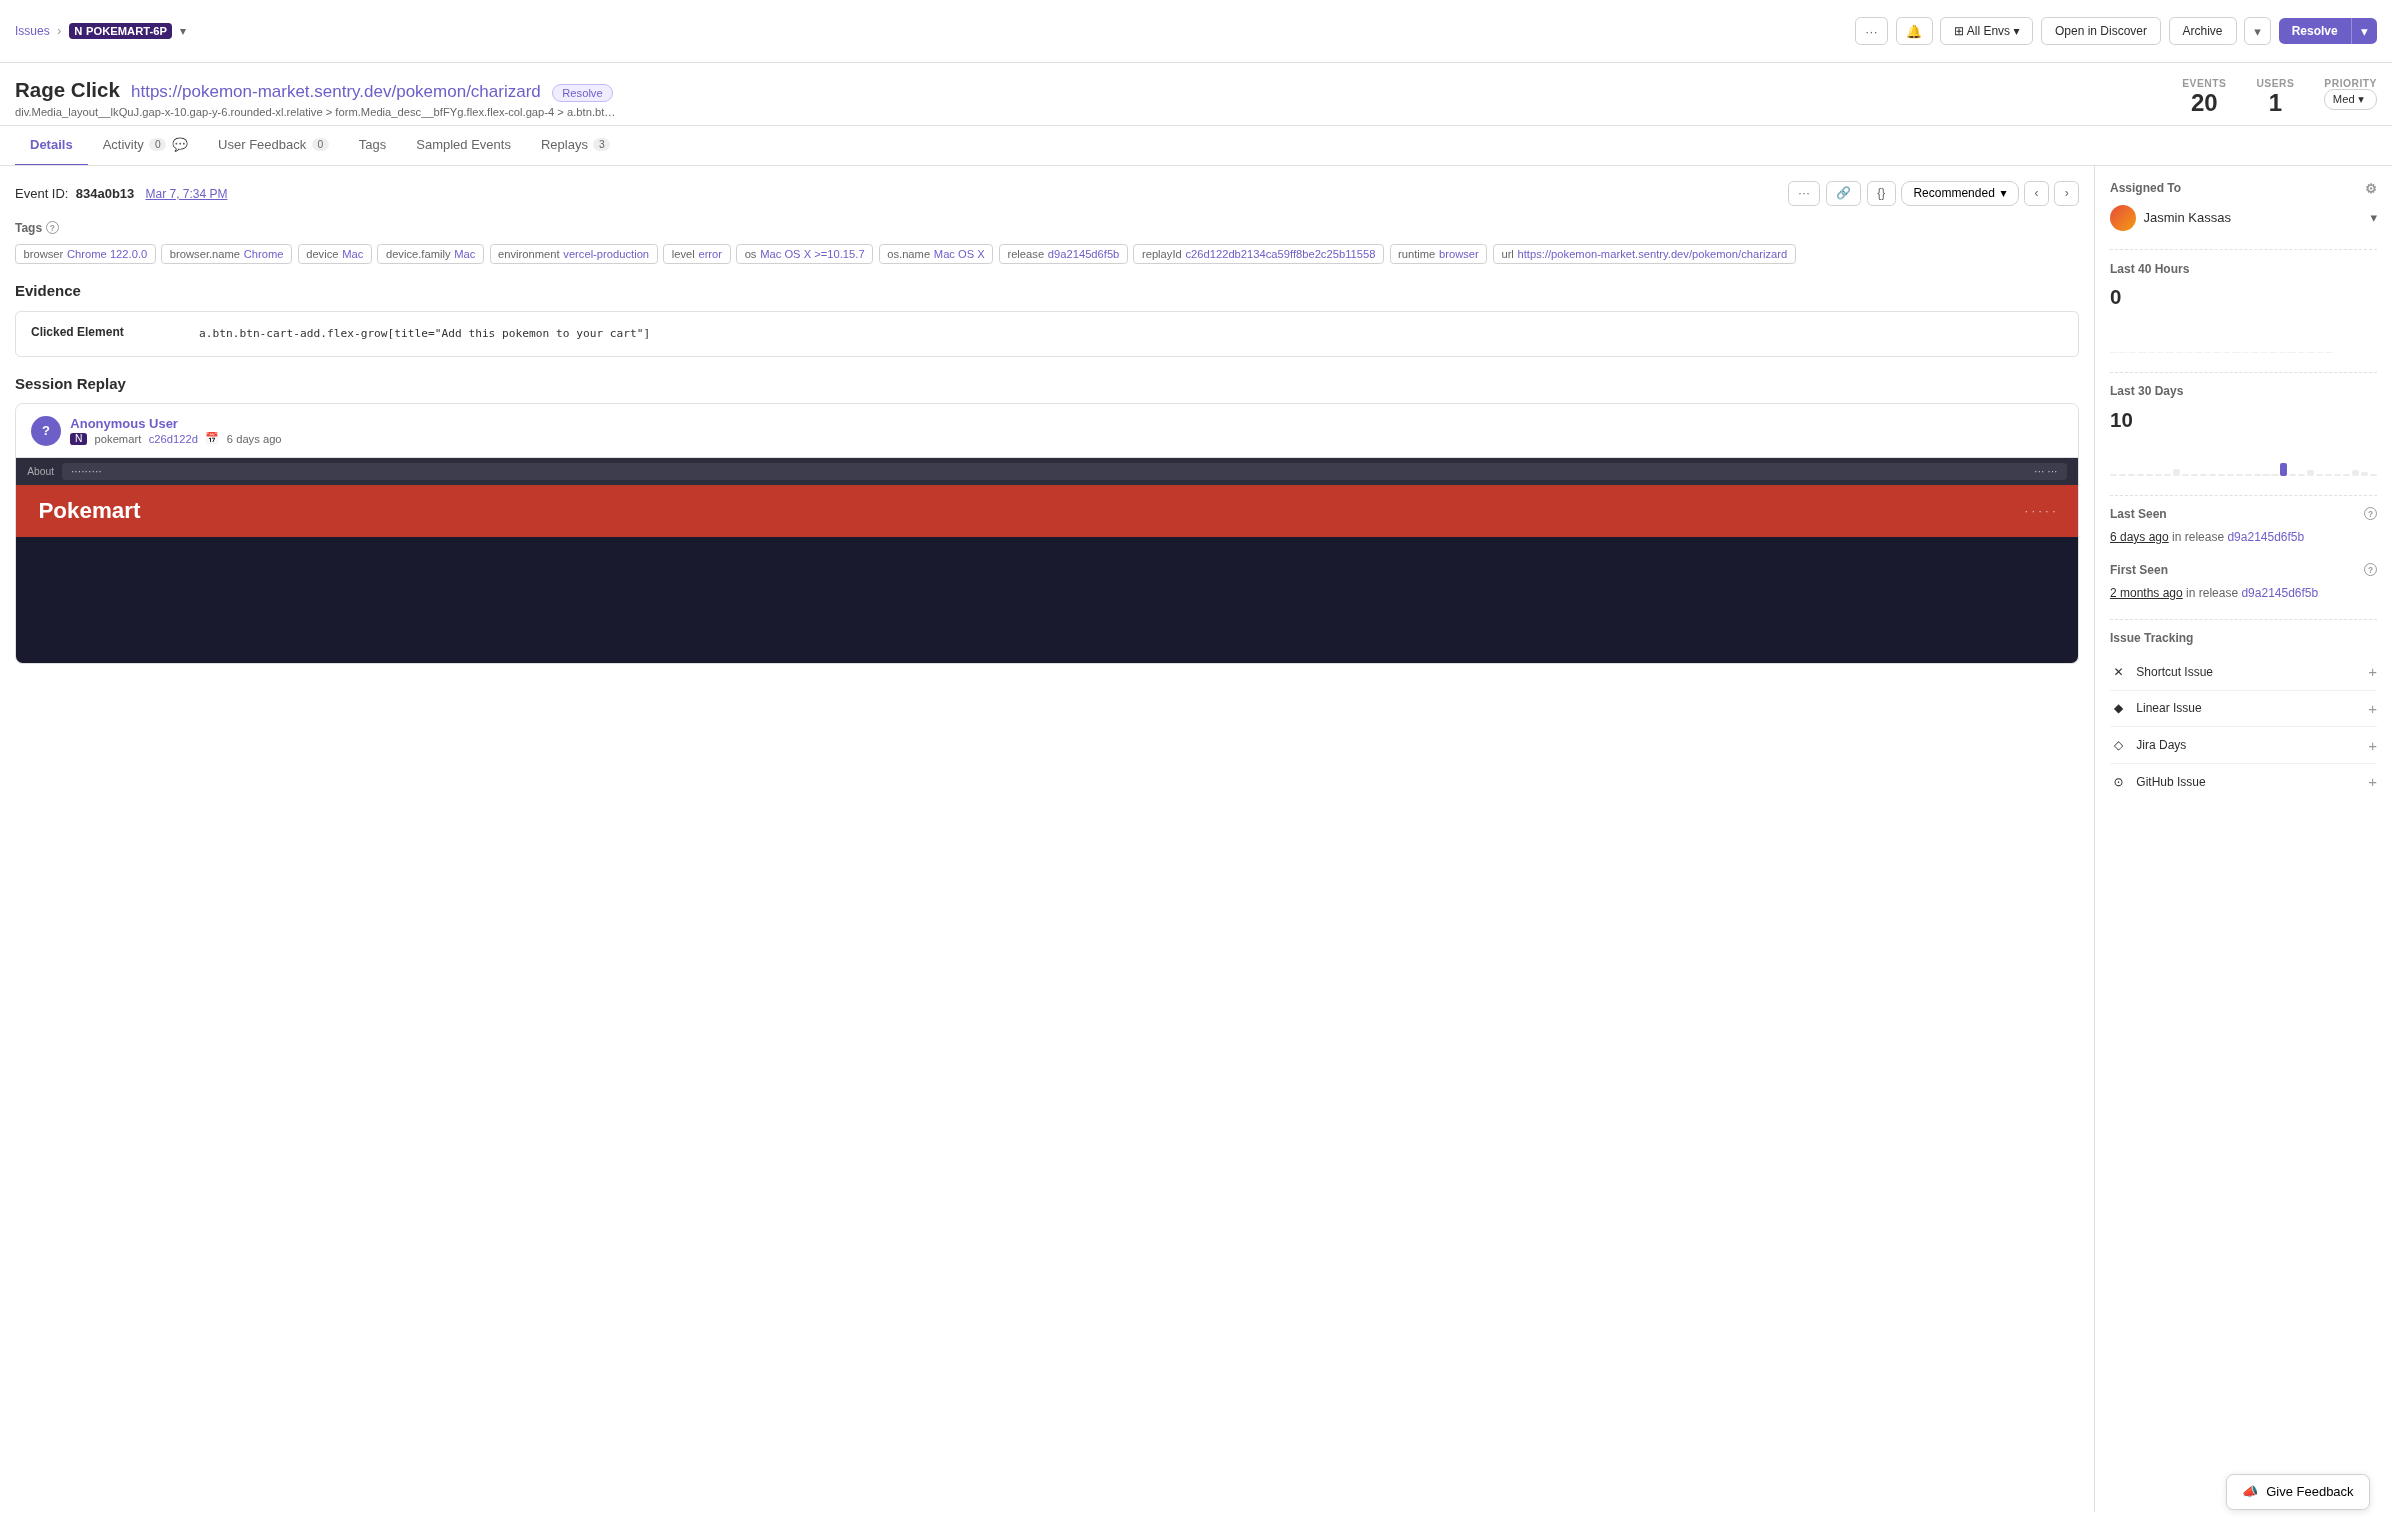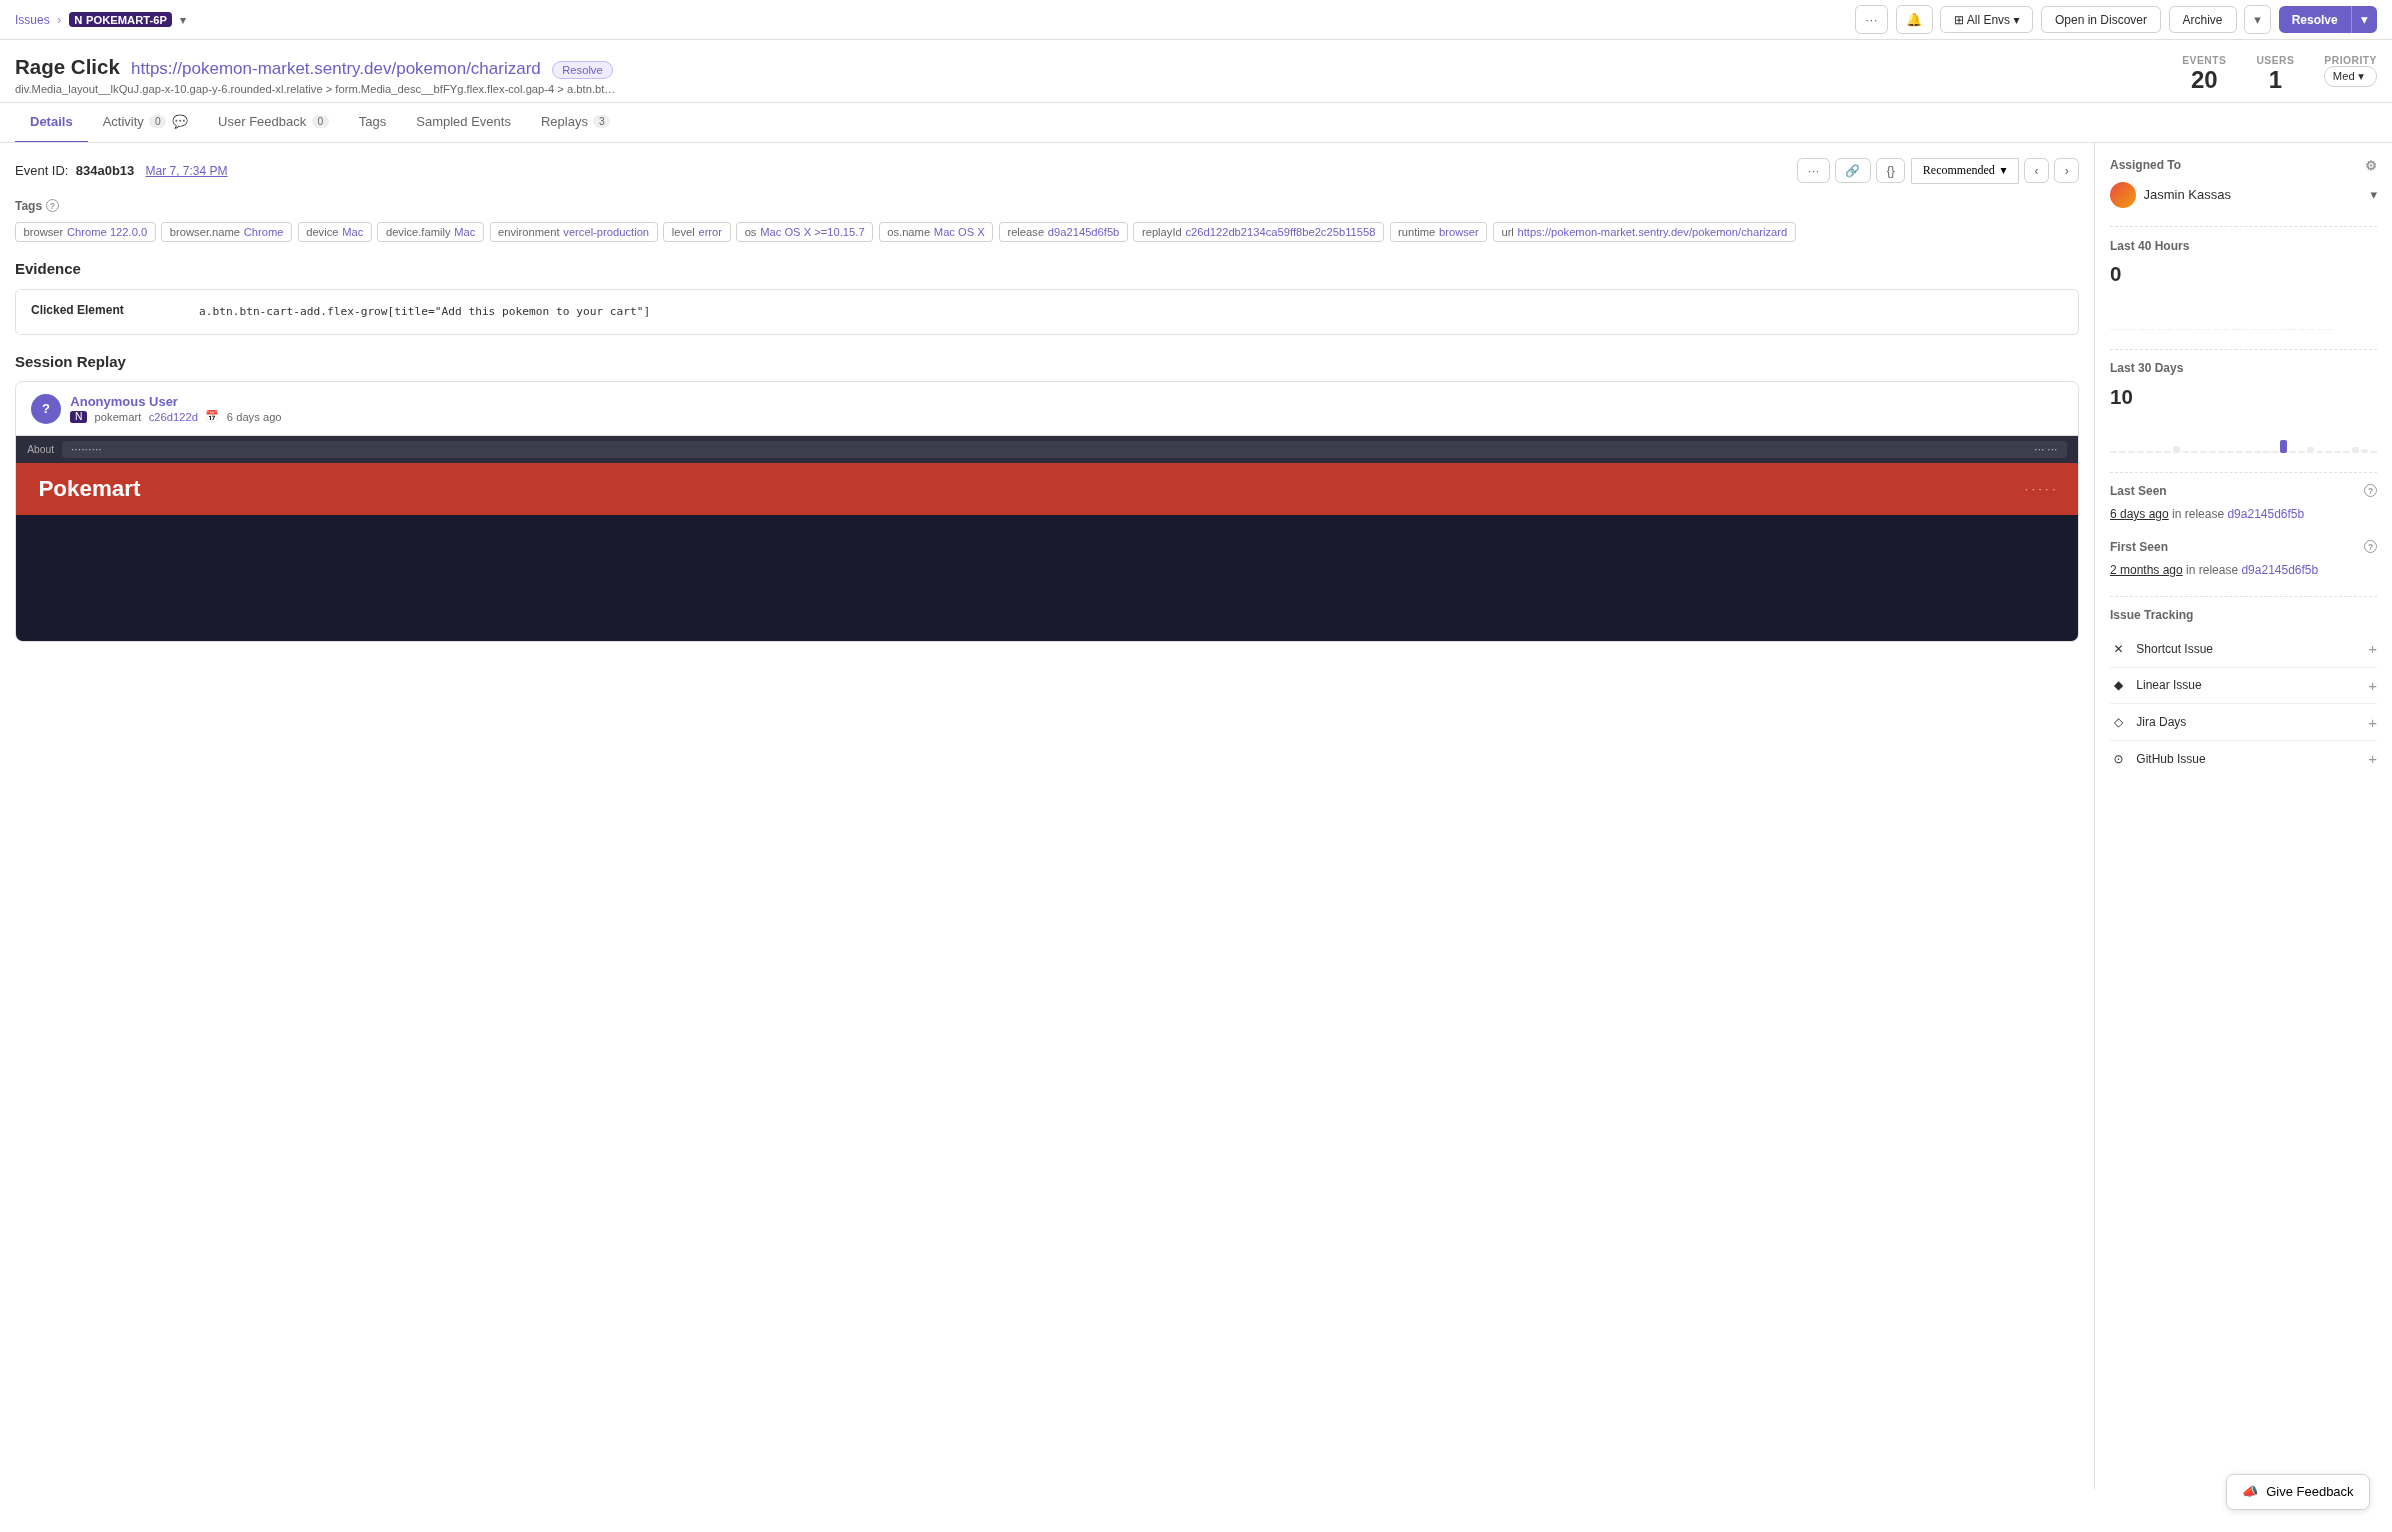--- a/index.html
+++ b/index.html
@@ -1,21 +1,21 @@
 <!DOCTYPE html>
 <html style="font-size:15px"><head>
   <meta charset="utf-8">
   <style>
     * { box-sizing: border-box; margin: 0; padding: 0; }
     body { font-family: -apple-system, BlinkMacSystemFont, 'Segoe UI', sans-serif; font-size: 13px; background: #fff; color: #2d2d2d; }
 
     
     .top-nav {
       display: flex; align-items: center; justify-content: space-between;
-      padding: 7.5px 15px; border-bottom: 0.9px solid #e0e0e0; height: 40px;
+      padding: 7.5px 15px; border-bottom: 0.9px solid #e0e0e0; height: 63px;
     }
     .top-nav-left { display: flex; align-items: center; gap: 7.5px; font-size: 12px; color: #666; }
     .top-nav-left .breadcrumb-sep { color: #999; }
     .top-nav-left .project-badge {
       display: flex; align-items: center; gap: 3.7px;
       background: #3c1f6e; color: #fff; border-radius: 3.7px; padding: 1.9px 5.6px; font-size: 11.2px; font-weight: 600;
     }
     .top-nav-right { display: flex; align-items: center; gap: 7.5px; }
     .btn { border: 0.9px solid #d0d0d0; background: #fff; border-radius: 5.6px; padding: 5.6px 13px; cursor: pointer; font-size: 12px; color: #2d2d2d; }
     .btn-icon { border: 0.9px solid #d0d0d0; background: #fff; border-radius: 5.6px; padding: 5.6px 9.3px; cursor: pointer; font-size: 13px; color: #666; }
@@ -47,21 +47,21 @@
     
     .main-layout { display: flex; height: calc(100vh - 186px); }
     .main-content { flex: 1; overflow-y: auto; padding: 15px; }
     .sidebar { width: 298px; border-left: 0.9px solid #e0e0e0; padding: 15px; overflow-y: auto; }
 
     
     .event-bar { display: flex; align-items: center; justify-content: space-between; margin-bottom: 15px; }
     .event-date { color: #6c5fc7; text-decoration: underline; cursor: pointer; font-size: 12px; }
     .event-controls { display: flex; gap: 5.6px; align-items: center; }
     .ctrl-btn { border: 0.9px solid #d0d0d0; background: #fff; border-radius: 5.6px; padding: 4.7px 9.3px; cursor: pointer; color: #666; font-size: 12px; }
-    .rec-btn { border: 0.9px solid #d0d0d0; background: #fff; border-radius: 1px; padding: 4.7px 11.2px; cursor: pointer; font-size: 12px; display: flex; align-items: center; gap: 5.6px; font-family: Liberation Serif, serif; }
+    .rec-btn { border: 0.9px solid #d0d0d0; background: #fff; border-radius: 9px; padding: 4.7px 11.2px; cursor: pointer; font-size: 12px; display: flex; align-items: center; gap: 5.6px; }
 
     
     .section-title { font-size: 12px; font-weight: 600; color: #666; margin-bottom: 9.3px; display: flex; align-items: center; gap: 3.7px; }
     .tags-container { display: flex; flex-wrap: wrap; gap: 5.6px; margin-bottom: 18.6px; }
     .tag { border: 0.9px solid #d0d0d0; border-radius: 3.7px; padding: 2.8px 7.5px; font-size: 11.2px; display: flex; align-items: center; gap: 0; }
     .tag-key { color: #666; }
     .tag-val { color: #6c5fc7; font-weight: 500; margin-left: 3.7px; }
 
     
     .evidence-section { margin-bottom: 18.6px; }

